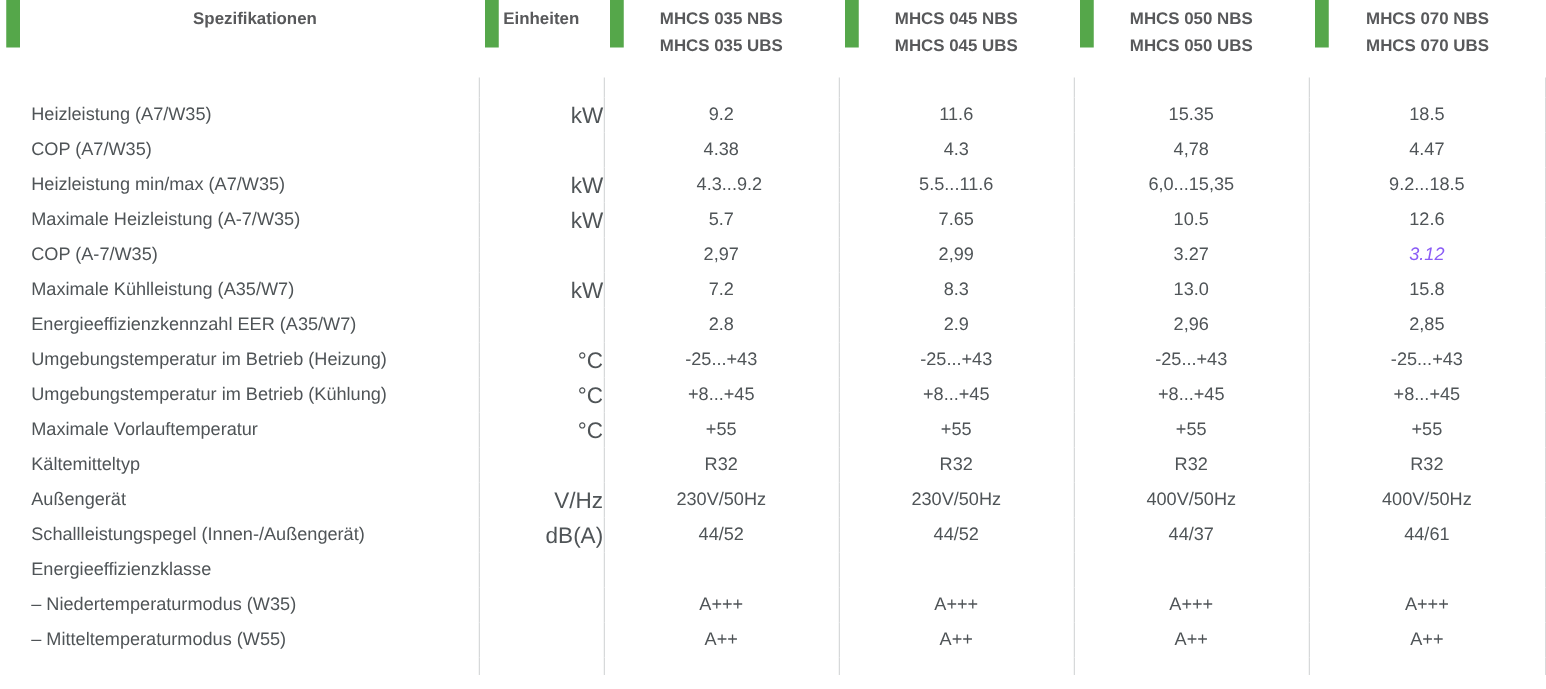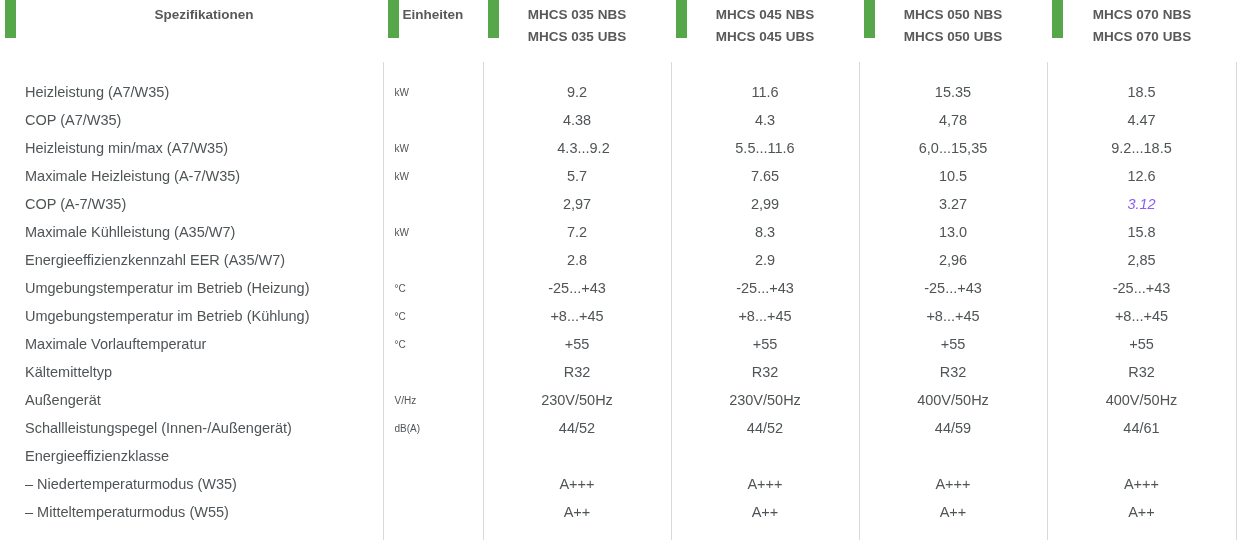--- a/index.html
+++ b/index.html
@@ -79,22 +79,22 @@
     vertical-align: middle;
     border-left: 1px solid #d7d9da;
   }
   tbody td.spec-name {
     border-left: none;
     text-align: left;
     padding-left: 25px;
     white-space: nowrap;
   }
   tbody td.unit {
-    text-align: left;
-    font-size: 10px;
+    text-align: right;
+    font-size: 18px;
     padding-left: 11px;
   }
   tbody td.val {
     text-align: center;
   }
   tbody tr.spacer-row td { height: 16px; }
   tbody tr.pad-row td { height: 14px; }
 
   
   tbody td.val.last { border-right: 3px solid #d946ef; }
@@ -268,21 +268,21 @@
           <td class="val" style="color: rgb(79, 84, 87); border-left-color: rgb(215, 217, 218);">230V/50Hz</td>
           <td class="val" style="color: rgb(79, 84, 87); border-left-color: rgb(215, 217, 218);">230V/50Hz</td>
           <td class="val" style="color: rgb(79, 84, 87); border-left-color: rgb(215, 217, 218);">400V/50Hz</td>
           <td class="val last" style="color: rgb(79, 84, 87); border-left-color: rgb(215, 217, 218); border-right-color: rgb(215, 217, 218);">400V/50Hz</td>
         </tr>
         <tr>
           <td class="spec-name" style="color: rgb(79, 84, 87);">Schallleistungspegel (Innen-/Außengerät)</td>
           <td class="unit" style="color: rgb(79, 84, 87); border-left-color: rgb(215, 217, 218);">dB(A)</td>
           <td class="val" style="color: rgb(79, 84, 87); border-left-color: rgb(215, 217, 218);">44/52</td>
           <td class="val" style="color: rgb(79, 84, 87); border-left-color: rgb(215, 217, 218);">44/52</td>
-          <td class="val" style="color: rgb(79, 84, 87); border-left-color: rgb(215, 217, 218);">44/59</td>
+          <td class="val" style="color: rgb(79, 84, 87); border-left-color: rgb(215, 217, 218);">44/37</td>
           <td class="val last" style="color: rgb(79, 84, 87); border-left-color: rgb(215, 217, 218); border-right-color: rgb(215, 217, 218);">44/61</td>
         </tr>
         <tr>
           <td class="spec-name" style="color: rgb(79, 84, 87);">Energieeffizienzklasse</td>
           <td class="unit" style="color: rgb(79, 84, 87); border-left-color: rgb(215, 217, 218);"></td>
           <td class="val" style="color: rgb(79, 84, 87); border-left-color: rgb(215, 217, 218);"></td>
           <td class="val" style="color: rgb(79, 84, 87); border-left-color: rgb(215, 217, 218);"></td>
           <td class="val" style="color: rgb(79, 84, 87); border-left-color: rgb(215, 217, 218);"></td>
           <td class="val last" style="color: rgb(79, 84, 87); border-left-color: rgb(215, 217, 218); border-right-color: rgb(215, 217, 218);"></td>
         </tr>

